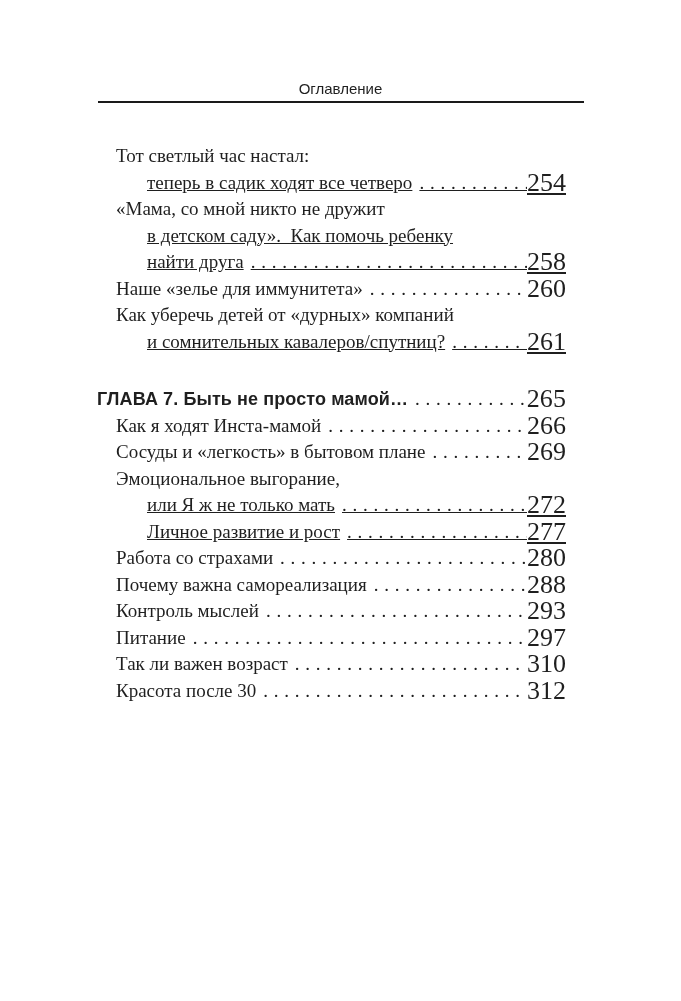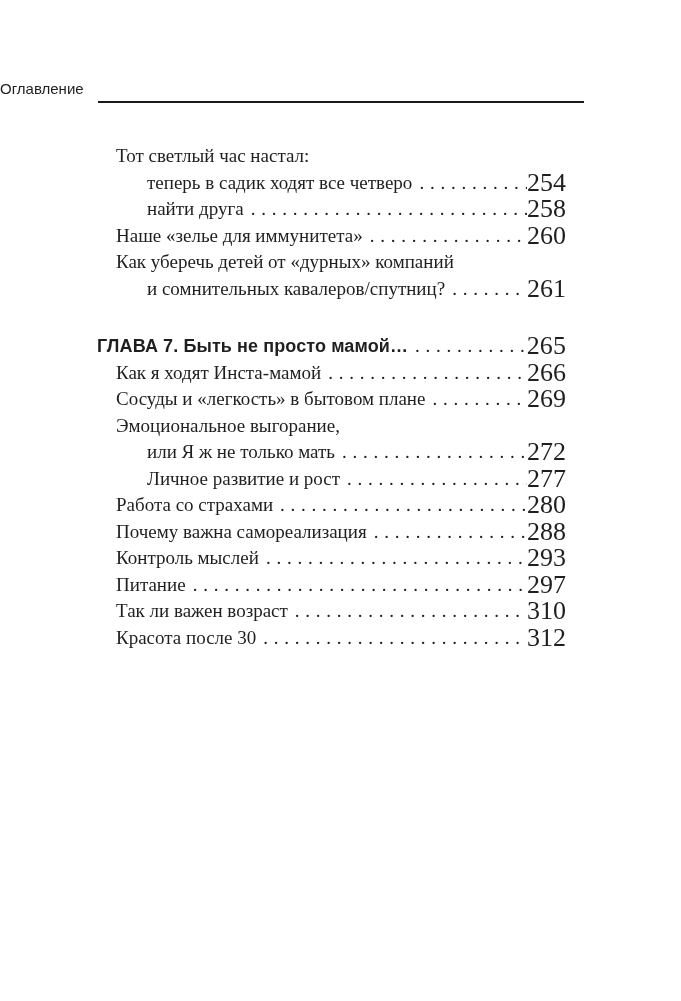--- a/index.html
+++ b/index.html
@@ -14,21 +14,21 @@
     background: var(--background, #ffffff);
     color: var(--text, #1f1f1f);
     font-family: "Liberation Serif", serif;
     overflow: hidden;
   }
   .running-head {
     position: absolute;
     top: 80px;
     left: 0;
     width: 100%;
-    text-align: left;
+    text-align: center;
     font-family: "Liberation Sans", sans-serif;
     font-size: 15px;
     line-height: 18px;
     color: var(--text, #1f1f1f);
   }
   .rule {
     position: absolute;
     top: 101px;
     left: 98px;
     width: 486px;
@@ -41,21 +41,21 @@
     left: 116px;
     width: 450px;
   }
   .row {
     display: flex;
     align-items: flex-start;
     line-height: 26.5px;
     font-size: 19px;
     white-space: nowrap;
   }
-  .row.indent { padding-left: 31px; }
+  .row.indent { padding-left: 31px; text-decoration: underline; }
   .row.chapter {
     margin-left: -19px;
     margin-top: 31px;
     font-family: "Liberation Sans", sans-serif;
     font-weight: bold;
     font-size: 18px;
     letter-spacing: 0.1px;
   }
   .row .t {
     flex: 0 0 auto;
@@ -89,20 +89,28 @@
   <div class="rule"></div>
   <div class="toc">
       <div class="row">
     <span class="t">Тот светлый час настал:</span>
 
   </div>
       <div class="row indent">
     <span class="t">теперь в садик ходят все четверо</span>
     <span class="leader">. . . . . . . . . . . . . . . . . . . . . . . . . . . . . . . . . . . . . . . . . . . . . . . . . . . . . . . . . . . . </span>
     <span class="n">254</span>
+  </div>
+      <div class="row">
+    <span class="t">«Мама, со мной никто не дружит</span>
+
+  </div>
+      <div class="row indent">
+    <span class="t">в детском саду».&nbsp; Как помочь ребенку</span>
+
   </div>
       <div class="row indent">
     <span class="t">найти друга</span>
     <span class="leader">. . . . . . . . . . . . . . . . . . . . . . . . . . . . . . . . . . . . . . . . . . . . . . . . . . . . . . . . . . . . </span>
     <span class="n">258</span>
   </div>
       <div class="row">
     <span class="t">Наше «зелье для иммунитета»</span>
     <span class="leader">. . . . . . . . . . . . . . . . . . . . . . . . . . . . . . . . . . . . . . . . . . . . . . . . . . . . . . . . . . . . </span>
     <span class="n">260</span>

